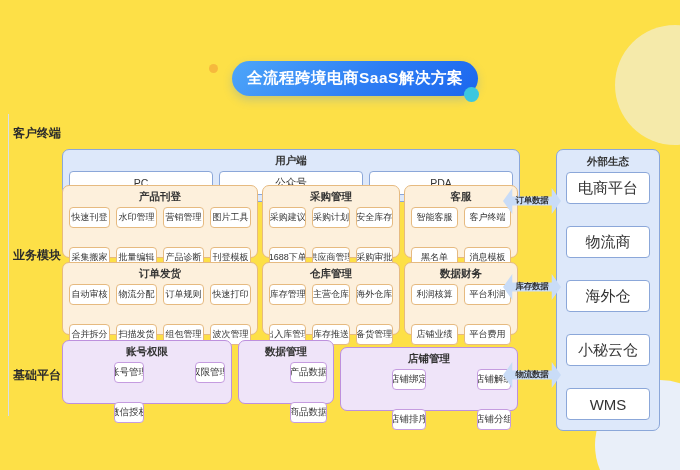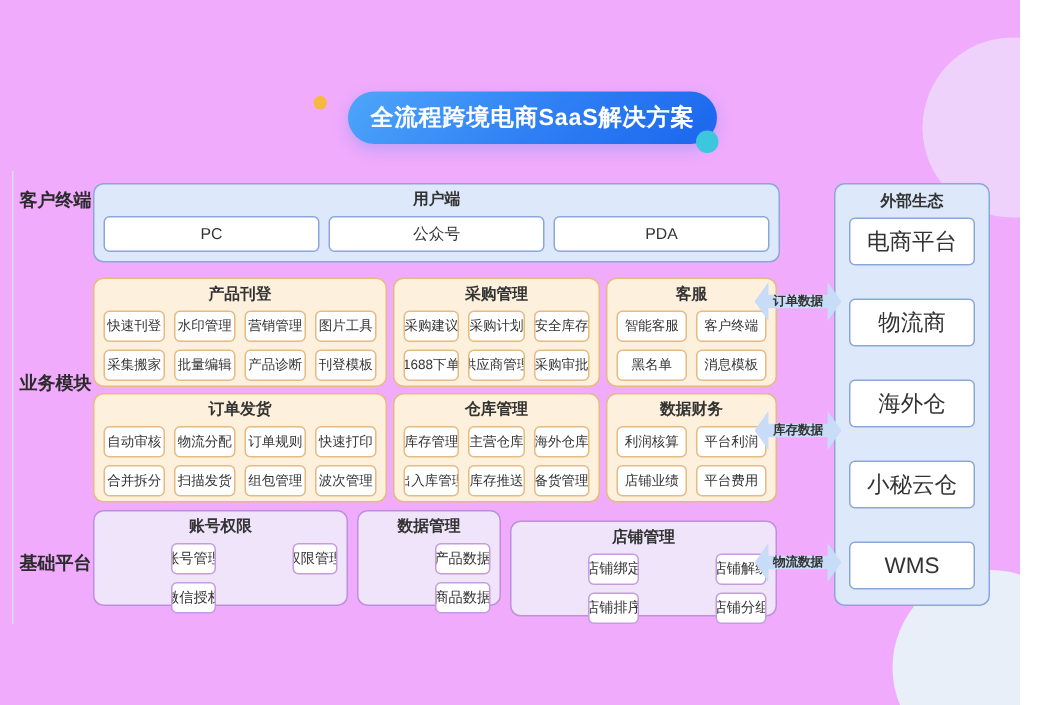--- a/index.html
+++ b/index.html
@@ -1,17 +1,17 @@
 <!DOCTYPE html>
 <html><head>
 <meta charset="utf-8">
 <style>
   html,body{margin:0;padding:0;}
   body{font-family:"Liberation Sans","DejaVu Sans",sans-serif;background:#fff;}
-  .canvas{position:relative;width:680px;height:470px;background:#f0abfc;overflow:hidden;}
+  .canvas{position:relative;width:680px;height:470px;background:#fde047;overflow:hidden;}
 
   
   .bg-circle{position:absolute;border-radius:50%;}
   .bg-circle.br{width:130px;height:130px;right:-45px;bottom:-40px;background:#e9eff9;}
   .bg-circle.tr{width:120px;height:120px;right:-55px;top:25px;background:#eef3fb;opacity:.55;}
 
   
   .title-pill{position:absolute;left:232px;top:61px;width:246px;height:35px;border-radius:18px;
     background:linear-gradient(135deg,#4ea6f9 0%,#2e7ef4 55%,#1b66ee 100%);
     display:flex;align-items:center;justify-content:center;color:#fff;font-weight:bold;
@@ -22,30 +22,30 @@
 
   
   .left-line{position:absolute;left:8px;top:114px;width:1px;height:302px;background:#d9dee9;}
   .side-label{position:absolute;left:13px;width:52px;font-size:12px;font-weight:bold;color:#2b2b2b;}
 
   
   .panel{position:absolute;box-sizing:border-box;border-radius:7px;border:1px solid;
     padding:3px 6px 6px;display:flex;flex-direction:column;}
   .panel-title{text-align:center;font-size:10.5px;font-weight:bold;color:#333;
     line-height:14px;margin-bottom:4px;flex:0 0 auto;white-space:nowrap;}
-  .grid{display:grid;gap:5px 6px;flex:1;}
+  .grid{display:grid;gap:19px 6px;flex:1;}
   .cols4{grid-template-columns:repeat(4,1fr);}
   .cols3{grid-template-columns:repeat(3,1fr);}
   .cols2{grid-template-columns:repeat(2,1fr);}
   .cols1{grid-template-columns:1fr;}
   .item{background:#fff;border:1px solid;border-radius:4px;display:flex;align-items:center;
     justify-content:center;font-size:9px;color:#333;white-space:nowrap;overflow:hidden;min-height:19px;}
 
   
-  .blue-panel{background:#dde8fa;border-color:#8ba7d9;}
+  .blue-panel{background:#dde8fa;border-color:#8ba7d9;margin-top:27px;}
   .blue-panel .item{border-color:#8ba7d9;font-size:10.5px;}
   .orange-panel{background:#fdf0dc;border-color:#e6ba80;}
   .orange-panel .item{border-color:#e6ba80;}
   .purple-panel{background:#efe4f9;border-color:#bd90dd;}
   .purple-panel .item{border-color:#c59ce0;font-size:9.5px;margin-left:45px;}
 
   
   .external-panel{left:556px;top:122px;width:104px;height:282px;padding:4px 9px 10px;}
   .external-panel .ext-list{display:flex;flex-direction:column;justify-content:space-between;flex:1;}
   .external-panel .item{height:30px;font-size:15px;}

